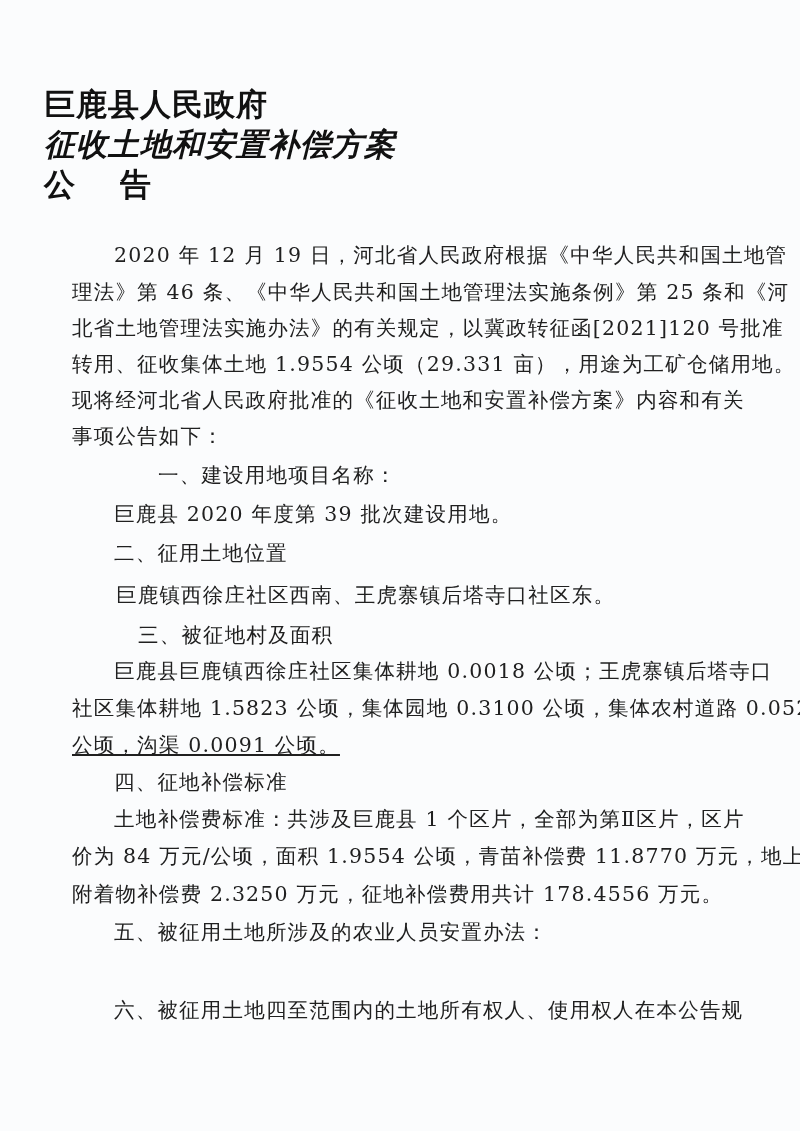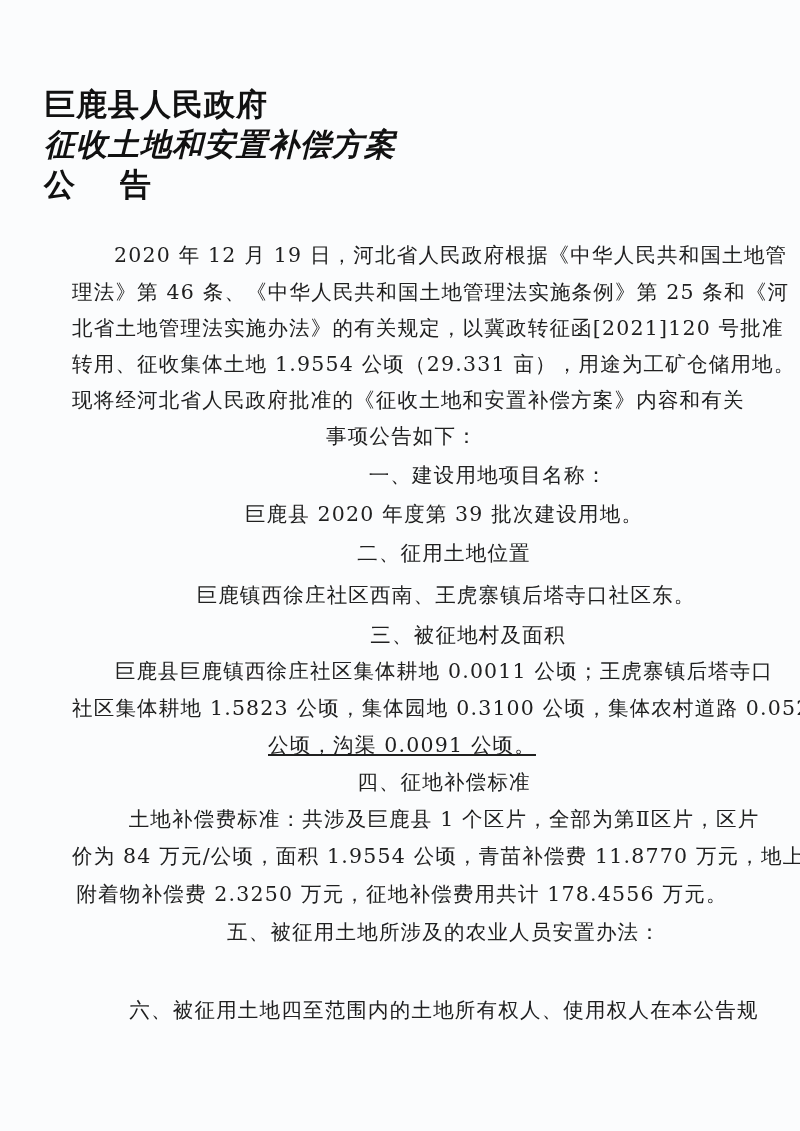--- a/index.html
+++ b/index.html
@@ -16,21 +16,21 @@
     font-family: "DejaVu Sans", "Liberation Sans", sans-serif;
     font-weight: bold; font-size: 31px; color: #111; letter-spacing: 1px; padding-left: 44px;
   }
   .t1 { top: 84px; }
   .t2 { top: 124px; font-style: italic; }
   .t3 { top: 164px; word-spacing: 0; }
   .t3 span.gap { display: inline-block; width: 44px; }
   .line {
     position: absolute; left: 72px; width: 660px;
     font-size: 20.5px; line-height: 26px; white-space: nowrap;
-    color: #202020; letter-spacing: 1.2px; text-align: center;
+    color: #202020; letter-spacing: 1.2px;
   }
   .ind { left: 114px; }
 </style>
 </head>
 <body>
 
 <div class="page">
 
   <div class="title t1">巨鹿县人民政府</div>
   <div class="title t2">征收土地和安置补偿方案</div>
@@ -43,21 +43,21 @@
   <div class="line" style="top:387px;">现将经河北省人民政府批准的《征收土地和安置补偿方案》内容和有关</div>
   <div class="line" style="top:423px;">事项公告如下：</div>
 
   <div class="line ind" style="top:462px;margin-left:44px;">一、建设用地项目名称：</div>
   <div class="line ind" style="top:501px;">巨鹿县 2020 年度第 39 批次建设用地。</div>
 
   <div class="line ind" style="top:540px;">二、征用土地位置</div>
   <div class="line" style="top:582px; left:116px;">巨鹿镇西徐庄社区西南、王虎寨镇后塔寺口社区东。</div>
 
   <div class="line ind" style="top:622px;margin-left:24px;">三、被征地村及面积</div>
-  <div class="line ind" style="top:658px;">巨鹿县巨鹿镇西徐庄社区集体耕地 0.0011 公顷；王虎寨镇后塔寺口</div>
+  <div class="line ind" style="top:658px;">巨鹿县巨鹿镇西徐庄社区集体耕地 0.0018 公顷；王虎寨镇后塔寺口</div>
   <div class="line" style="top:695px;">社区集体耕地 1.5823 公顷，集体园地 0.3100 公顷，集体农村道路 0.0527</div>
   <div class="line" style="top:732px;text-decoration:underline;">公顷，沟渠 0.0091 公顷。</div>
 
   <div class="line ind" style="top:769px;">四、征地补偿标准</div>
   <div class="line ind" style="top:806px;">土地补偿费标准：共涉及巨鹿县 1 个区片，全部为第Ⅱ区片，区片</div>
   <div class="line" style="top:843px;">价为 84 万元/公顷，面积 1.9554 公顷，青苗补偿费 11.8770 万元，地上</div>
   <div class="line" style="top:881px;">附着物补偿费 2.3250 万元，征地补偿费用共计 178.4556 万元。</div>
 
   <div class="line ind" style="top:919px;">五、被征用土地所涉及的农业人员安置办法：</div>
 

